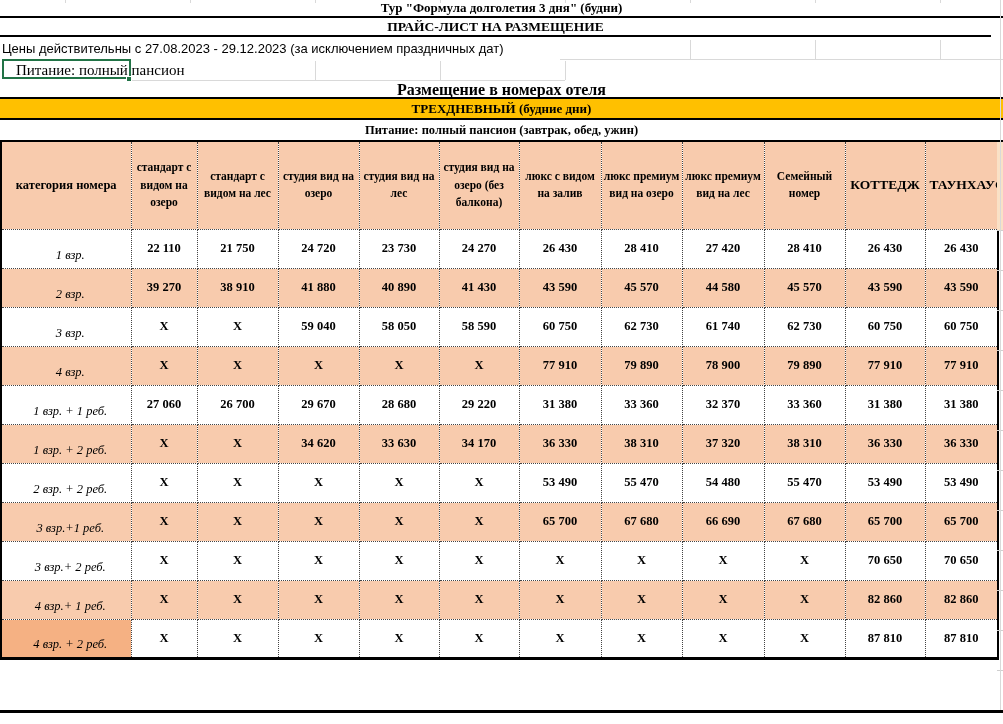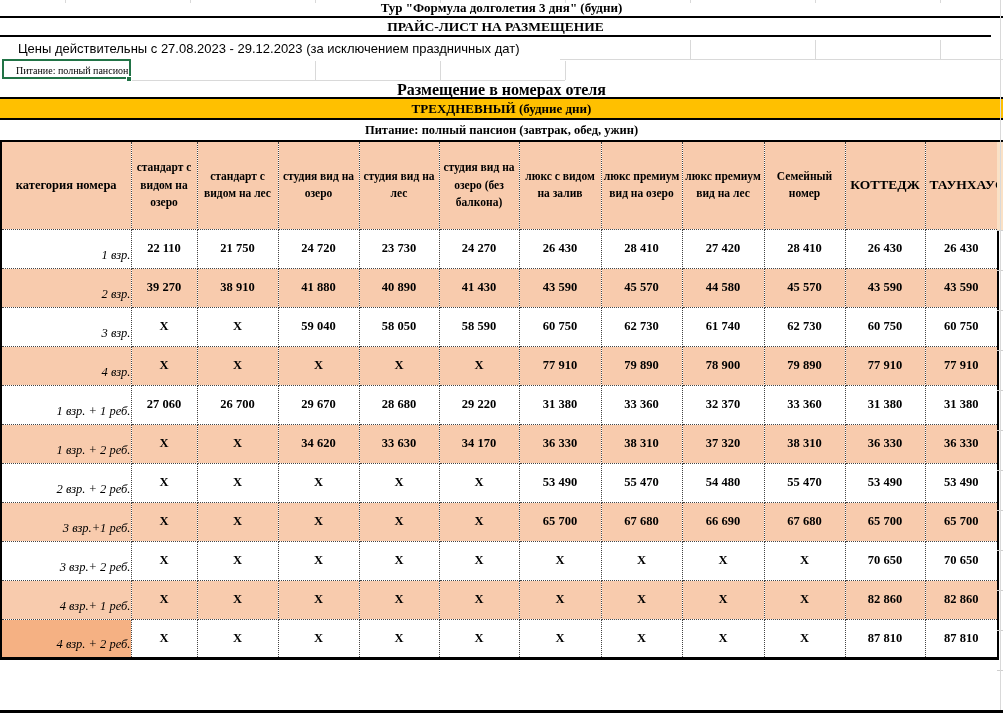--- a/index.html
+++ b/index.html
@@ -9,22 +9,22 @@
   html,body{margin:0;padding:0;background:#fff;}
   .sheet{position:relative;width:1003px;height:724px;background:#fff;overflow:hidden;
          font-family:"Liberation Serif", serif;color:#000;}
   .abs{position:absolute;}
   
   .row-title1{left:0;top:0;width:1003px;height:18px;border-bottom:2px solid #000;
     box-sizing:border-box;text-align:center;font-weight:bold;font-size:13px;line-height:16px;}
   .row-title2{left:0;top:18px;width:991px;height:19px;border-bottom:2px solid #000;
     box-sizing:border-box;text-align:center;font-weight:bold;font-size:13.5px;line-height:17px;}
   .row-validity{left:0;top:37px;width:1003px;height:23px;font-family:"Liberation Sans",sans-serif;
-    font-size:13px;line-height:23px;padding-left:18px;box-sizing:border-box;}
-  .row-meal{left:0;top:60px;width:1003px;height:21px;font-size:10px;line-height:21px;
+    font-size:13px;line-height:23px;padding-left:2px;box-sizing:border-box;}
+  .row-meal{left:0;top:60px;width:1003px;height:21px;font-size:15px;line-height:21px;
     padding-left:16px;box-sizing:border-box;}
   .row-placement{left:0;top:81px;width:1003px;height:16px;text-align:center;font-weight:bold;
     font-size:16px;line-height:17px;}
   .band{left:0;top:97px;width:1003px;height:23px;box-sizing:border-box;background:var(--band);
     border-top:2px solid #000;border-bottom:2px solid #000;text-align:center;font-weight:bold;
     font-size:13px;line-height:19px;}
   .row-meal2{left:0;top:120px;width:1003px;height:20px;text-align:center;font-weight:bold;
     font-size:12.5px;line-height:20px;}
   
   .sel-box{left:2px;top:59px;width:129px;height:20px;border:2px solid var(--sel-green);
@@ -35,21 +35,21 @@
   .gl{background:var(--grid);z-index:1;}
   
   table.price{position:absolute;left:0;top:140px;width:997px;border-collapse:collapse;
     table-layout:fixed;border:2px solid #000;border-bottom:3px solid #000;}
   table.price th, table.price td{border:1px dotted #444;box-sizing:border-box;overflow:hidden;}
   table.price th{height:88px;background:var(--header-fill);font-weight:bold;font-size:11.5px;
     line-height:1.5;vertical-align:middle;text-align:center;padding:1px 2px;}
   table.price th:first-child{font-size:12.5px;margin-top:14px;}
   table.price th:nth-child(11), table.price th:nth-child(12){font-size:13.5px;line-height:1.2;padding:4px;}
   table.price td{height:39px;font-size:12.5px;}
-  td.rlabel{font-style:italic;text-align:right;vertical-align:bottom;padding:16px 0 5px 8px;}
+  td.rlabel{font-style:italic;text-align:center;vertical-align:bottom;padding:16px 0 5px 8px;}
   td.val{font-weight:bold;text-align:center;vertical-align:middle;}
   tbody tr:nth-child(even) td{background:var(--stripe);}
   tbody tr:nth-child(odd) td{background:#fff;}
   tbody tr:last-child td.rlabel{background:var(--last-label);}
   
   .strip-header{left:997px;top:140px;width:6px;height:90px;background:#FAE1C6;
     border-top:2px solid #000;box-sizing:border-box;}
   .strip-rows{left:997px;top:230px;width:6px;height:480px;
     background:repeating-linear-gradient(to bottom,#cfcfcf 0,#cfcfcf 1px,transparent 1px,transparent 40px);}
   .bottom-border{left:0;top:710px;width:1003px;height:3px;background:#000;z-index:4;}

